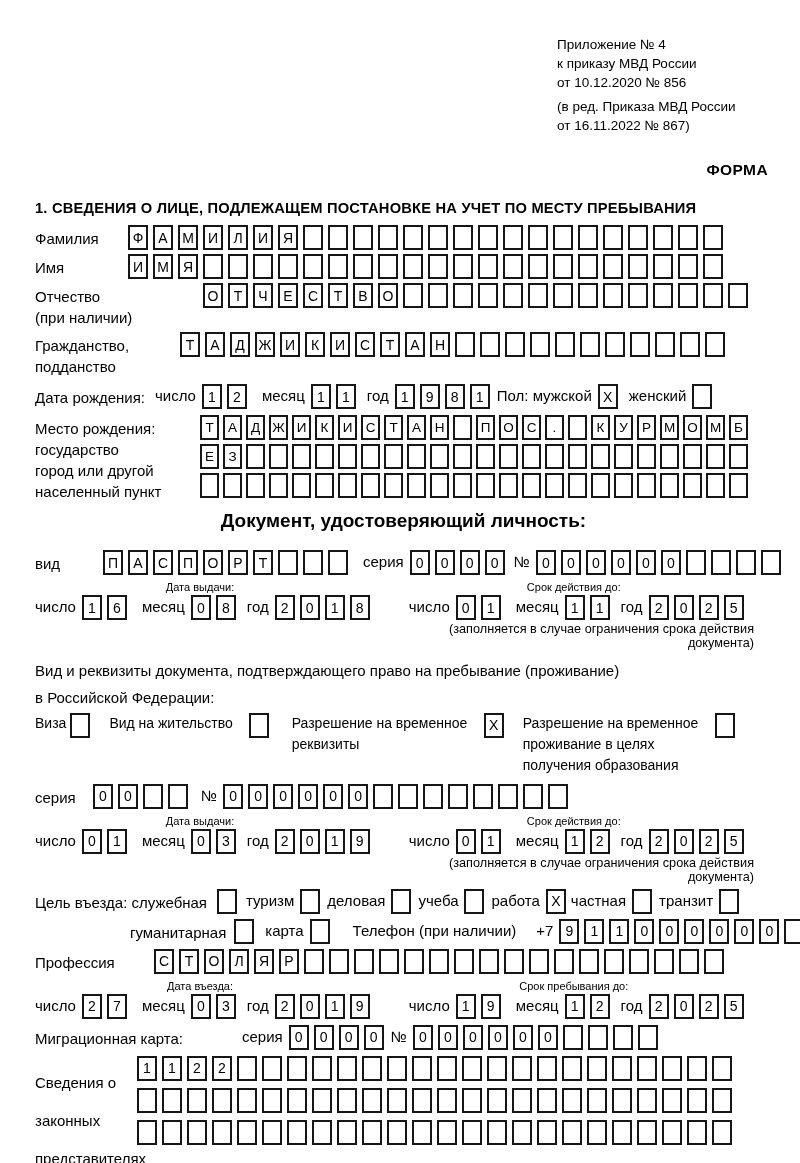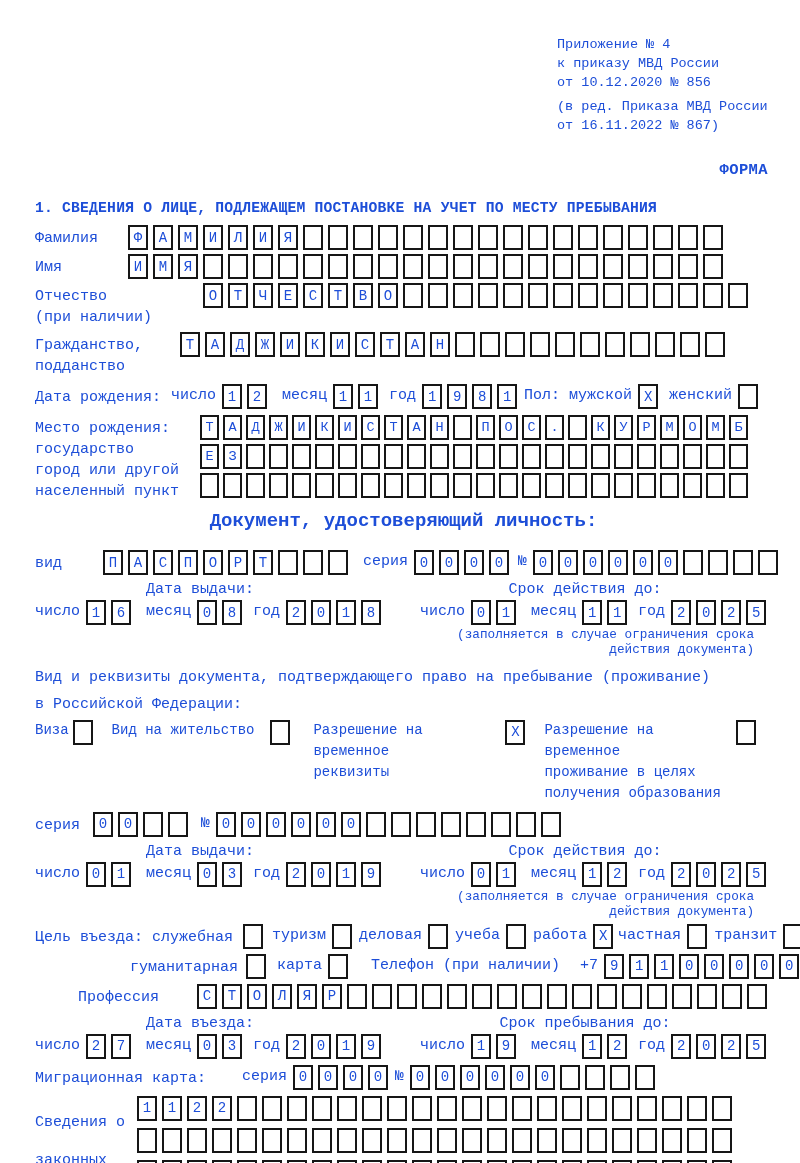--- a/index.html
+++ b/index.html
@@ -1,19 +1,19 @@
 <!DOCTYPE html>
 <html><head>
 <meta charset="utf-8">
 <style>
   * { margin:0; padding:0; box-sizing:border-box; }
   html,body { background:#fff; }
   .page {
-    width:800px; height:1163px; background:#fff; color:#1d4ed8;
-    font-family:Liberation Mono, monospace; overflow:hidden;
+    width:800px; height:1163px; background:#fff; color:#000000;
+    font-family:Liberation Sans, sans-serif; overflow:hidden;
     padding:36px 28px 16px 35px; position:relative;
   }
   .hdr { width:215px; margin-left:auto; font-size:13.5px; line-height:1.4; }
   .hdr .amend { margin-top:5px; }
   .forma { text-align:right; font-weight:bold; font-size:15.5px; margin-top:26px; letter-spacing:.4px; padding-right:4px; }
   .title { text-align:center; font-weight:bold; font-size:15.5px; line-height:1.55; margin-top:15px; }
   .uline { display:inline-block; width:62px; border-bottom:2.5px solid #2b2b2b; margin-left:14px; height:13px; }
   .sec { font-weight:bold; font-size:14.7px; margin-top:21px; letter-spacing:.2px; }
 
   .frow { display:flex; align-items:flex-start; margin-top:4px; }
@@ -29,21 +29,21 @@
 
   .w93 { width:93px; } .w168 { width:168px; } .w145 { width:145px; } .w165 { width:165px; }
   .w119 { width:119px; } .w100 { width:100px; } .w185 { width:185px; }
   .mx { margin:3px 6px 0 10px; font-size:15px; flex-shrink:0; }
   .mx0 { margin:3px 6px 0 0; font-size:15px; flex-shrink:0; }
 
   .dochead { text-align:center; font-weight:bold; font-size:19px; margin-top:8px; }
   .dates { display:flex; margin-top:6px; }
   .dcol { }
   .dcol.right { margin-left:34px; }
-  .dhead { font-size:15px; text-align:center; }
+  .dhead { font-size:11px; text-align:center; }
   .dhead.l { width:330px; } .dhead.r { width:330px; }
   .drow { display:flex; align-items:flex-start; margin-top:2px; }
   .note { font-size:12.7px; text-align:right; margin-top:2px; padding-right:18px; }
   .para { font-size:15px; line-height:1.75; margin-top:8px; }
   .cgroup { display:flex; align-items:flex-start; margin-top:6px; }
   .clabel { font-size:14px; line-height:21px; flex-shrink:0; }
   .rep { display:flex; margin-top:6px; }
   .replbl div { font-size:15px; line-height:22px;margin-top:16px; }
 </style>
 </head>
@@ -547,21 +547,21 @@
         <span class="box">0</span>
         <span class="box">0</span>
         <span class="box">0</span>
         <span class="box">0</span>
         <span class="box">0</span>
         <span class="box">0</span>
         <span class="box"></span>
       </span>
   </div>
 
-  <div class="frow" style="margin-top:5px;justify-content:flex-end;">
+  <div class="frow" style="margin-top:5px;">
     <span class="lbl w119">Профессия</span>
     <span class="boxes">
         <span class="box">С</span>
         <span class="box">Т</span>
         <span class="box">О</span>
         <span class="box">Л</span>
         <span class="box">Я</span>
         <span class="box">Р</span>
         <span class="box"></span>
         <span class="box"></span>

